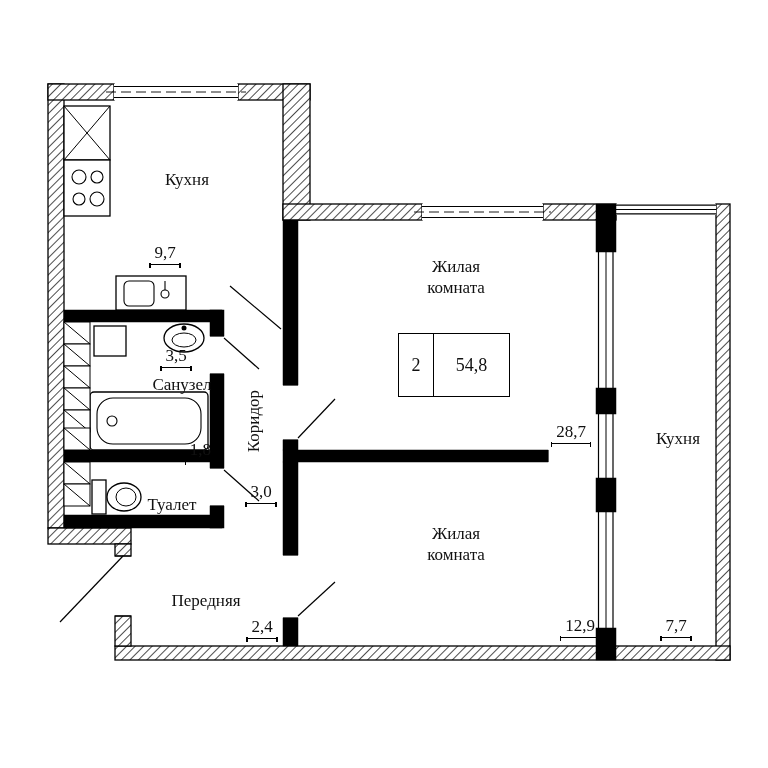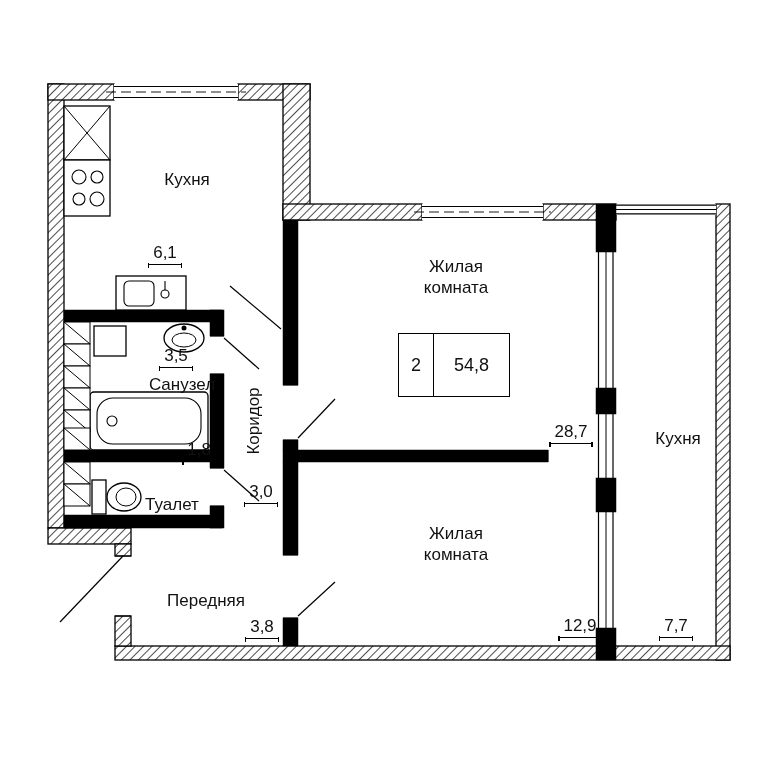--- a/index.html
+++ b/index.html
@@ -1,18 +1,18 @@
 <!DOCTYPE html>
 <html><head>
 <meta charset="utf-8">
 <style>
   html,body{margin:0;padding:0;background:#fff;}
   #stage{
     position:relative;width:768px;height:768px;background:#ffffff;
-    font-family:Liberation Sans, sans-serif;color:#111;overflow:hidden;
+    font-family:Liberation Serif, serif;color:#111;overflow:hidden;
   }
   #plan-svg{position:absolute;left:0;top:0;}
   .label{
     position:absolute;font-size:17px;text-align:center;line-height:1.25;
     color:#111;white-space:normal;
   }
   .v-label{
     position:absolute;font-size:17px;text-align:center;
     transform:rotate(-90deg);transform-origin:center center;
   }
@@ -204,21 +204,21 @@
         <rect x="64" y="462" width="26" height="22"></rect>
           <line x1="64" y1="462" x2="90" y2="484"></line>
         <rect x="64" y="484" width="26" height="22"></rect>
           <line x1="64" y1="484" x2="90" y2="506"></line>
       </g>
     </g>
   </svg>
 
   <div class="label" style="left:137px;top:169px;width:100px;">Кухня</div>
   <div class="dim" style="left:135px;top:243px;width:60px;">
-    <span class="val">6,1</span>
+    <span class="val">9,7</span>
   </div>
 
   <div class="label" style="left:411px;top:256px;width:90px;">Жилая комната</div>
   <div class="dim" style="left:541px;top:422px;width:60px;">
     <span class="val">28,7</span>
   </div>
 
   <div class="label" style="left:411px;top:523px;width:90px;">Жилая комната</div>
   <div class="dim" style="left:550px;top:616px;width:60px;">
     <span class="val">12,9</span>
@@ -234,21 +234,21 @@
   </div>
   <div class="label" style="left:122px;top:494px;width:100px;text-align:center;">Туалет</div>
 
   <div class="v-label" style="left:214px;top:411px;width:80px;height:20px;line-height:20px;">Коридор</div>
   <div class="dim" style="left:231px;top:482px;width:60px;">
     <span class="val">3,0</span>
   </div>
 
   <div class="label" style="left:146px;top:590px;width:120px;">Передняя</div>
   <div class="dim" style="left:232px;top:617px;width:60px;">
-    <span class="val">3,8</span>
+    <span class="val">2,4</span>
   </div>
 
   <div class="label" style="left:638px;top:428px;width:80px;">Кухня</div>
   <div class="dim" style="left:646px;top:616px;width:60px;">
     <span class="val">7,7</span>
   </div>
 
   <div class="sum-table">
     <div class="sum-left">2</div>
     <div class="sum-right">

